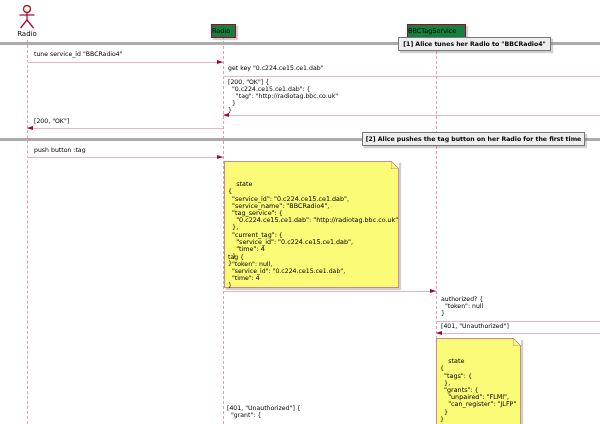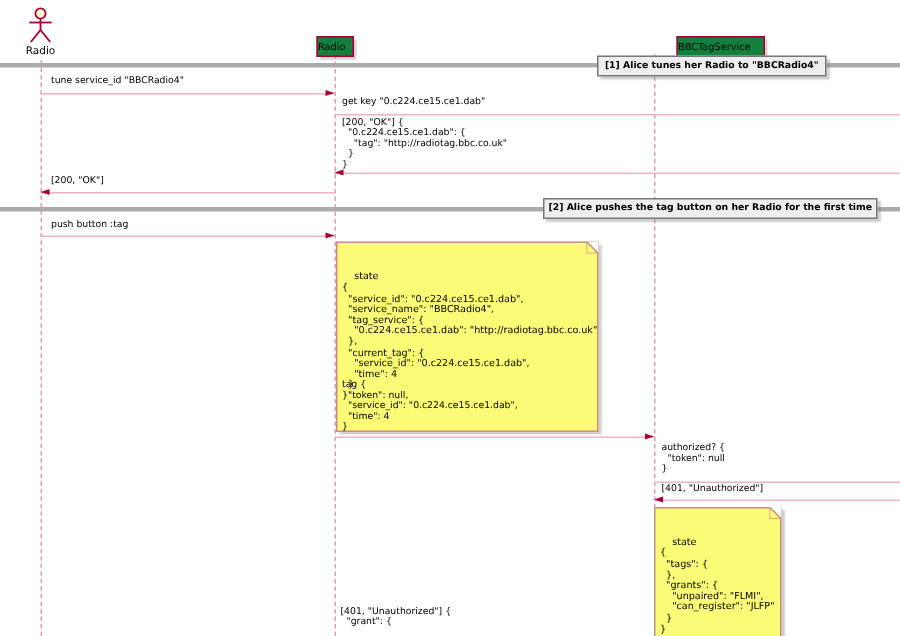--- a/index.html
+++ b/index.html
@@ -54,21 +54,21 @@
   <svg width="30" height="26" viewBox="0 0 30 26" style="position:absolute; left:12px; top:4px;">
     <circle cx="15" cy="5" r="3.4" fill="#FEFECE" stroke="#A80036" stroke-width="1.2"></circle>
     <line x1="15" y1="8.4" x2="15" y2="16" stroke="#A80036" stroke-width="1.2"></line>
     <line x1="7.5" y1="11" x2="22.5" y2="11" stroke="#A80036" stroke-width="1.2"></line>
     <line x1="15" y1="16" x2="8.5" y2="24" stroke="#A80036" stroke-width="1.2"></line>
     <line x1="15" y1="16" x2="21.5" y2="24" stroke="#A80036" stroke-width="1.2"></line>
   </svg>
   <div class="actor-label" style="left:9px; top:30px; width:36px;">Radio</div>
 
   <div class="pbox" style="left:211px; top:24px; width:23px;">Radio</div>
-  <div class="pbox" style="left:407px; top:24px; width:57px;margin-left:44px;">BBCTagService</div>
+  <div class="pbox" style="left:407px; top:24px; width:57px;">BBCTagService</div>
 
   <div class="band" style="top:42px;"></div>
   <div class="divlabel" style="left:398px; top:37px; width:151px;">[1] Alice tunes her Radio to "BBCRadio4"</div>
 
   <div class="msg" style="left:34px; top:51px;">tune service_id "BBCRadio4"</div>
   <div class="mline" style="left:27px; top:62px; width:196px;"></div>
   <div class="arr r" style="left:217px; top:60px;"></div>
 
   <div class="msg" style="left:228px; top:65px;">get key "0.c224.ce15.ce1.dab"</div>
   <div class="mline" style="left:223px; top:76px; width:377px;"></div>

